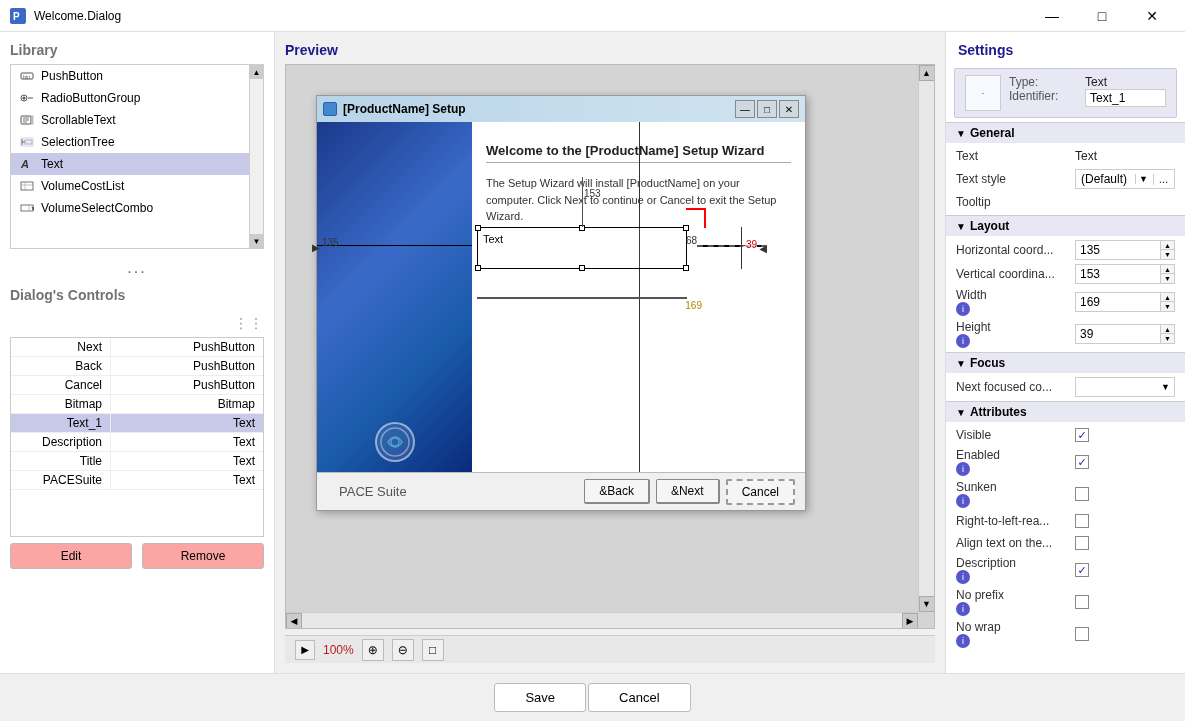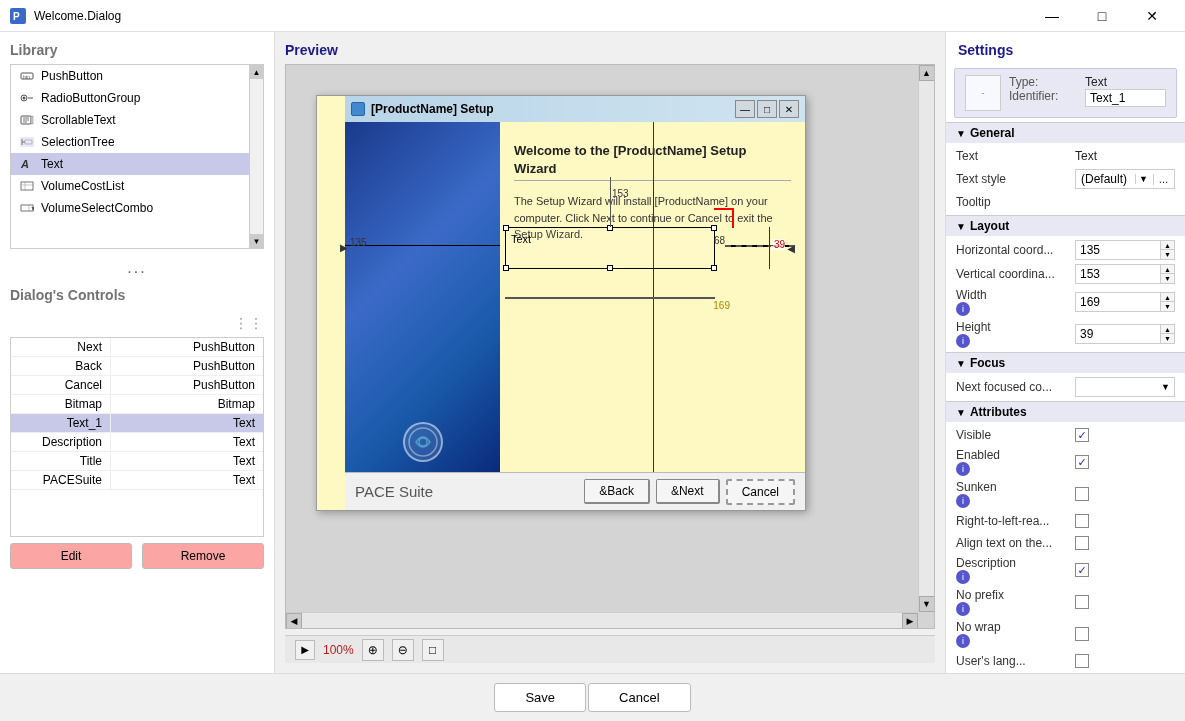--- a/index.html
+++ b/index.html
@@ -152,24 +152,23 @@
     .scroll-btn {
       width: 16px; height: 16px; background: #ccc; border: 1px solid #aaa;
       cursor: pointer; display: flex; align-items: center; justify-content: center; font-size: 9px;
     }
 
     
     .dialog-window {
       position: absolute;
       left: 30px; top: 30px;
       width: 490px;
-      background: #fef9c3;
+      background: #ffffff;
       border: 1px solid #999;
       box-shadow: 2px 2px 8px rgba(0,0,0,0.3);
-      padding-left: 28px;
     }
     .dialog-titlebar {
       background: linear-gradient(to right, #b8d4e8, #d0e4f0);
       height: 26px;
       display: flex;
       align-items: center;
       padding: 0 6px;
       gap: 6px;
     }
     .dialog-titlebar-icon {
@@ -217,21 +216,21 @@
     .dialog-body-text { font-size: 11px; color: #333; line-height: 1.5; }
     .dialog-footer {
       height: 38px;
       background: #f0f0f0;
       border-top: 1px solid #bbb;
       display: flex;
       align-items: center;
       padding: 0 10px;
       gap: 6px;
     }
-    .dialog-footer-text { font-size: 15px; flex: 1; color: #555; }
+    .dialog-footer-text { font-size: 13px; flex: 1; color: #555; margin-left: 12px; }
     .dialog-footer-btn {
       padding: 4px 14px; border: 1px solid #888; background: #f5f5f5;
       cursor: pointer; font-size: 12px; border-radius: 2px;
       border-right: 2px solid #888; border-bottom: 2px solid #888;
     }
     .dialog-footer-btn.cancel-btn { border: 2px dashed #999; }
 
     
     .zoom-bar {
       height: 28px;
@@ -807,24 +806,20 @@
       </div>
 
       <div class="prop-field-row">
         <span class="prop-field-label">
           <span>No wrap</span>
           <span class="info-icon">i</span>
         </span>
         <div class="checkbox-cell"></div>
       </div>
 
-      <div class="prop-field-row">
-        <span class="prop-field-label">User's lang...</span>
-        <div class="checkbox-cell"></div>
-      </div>
 
       <div class="prop-field-row">
         
         
       </div>
     </div>
   </div>
 
 </div>
 

